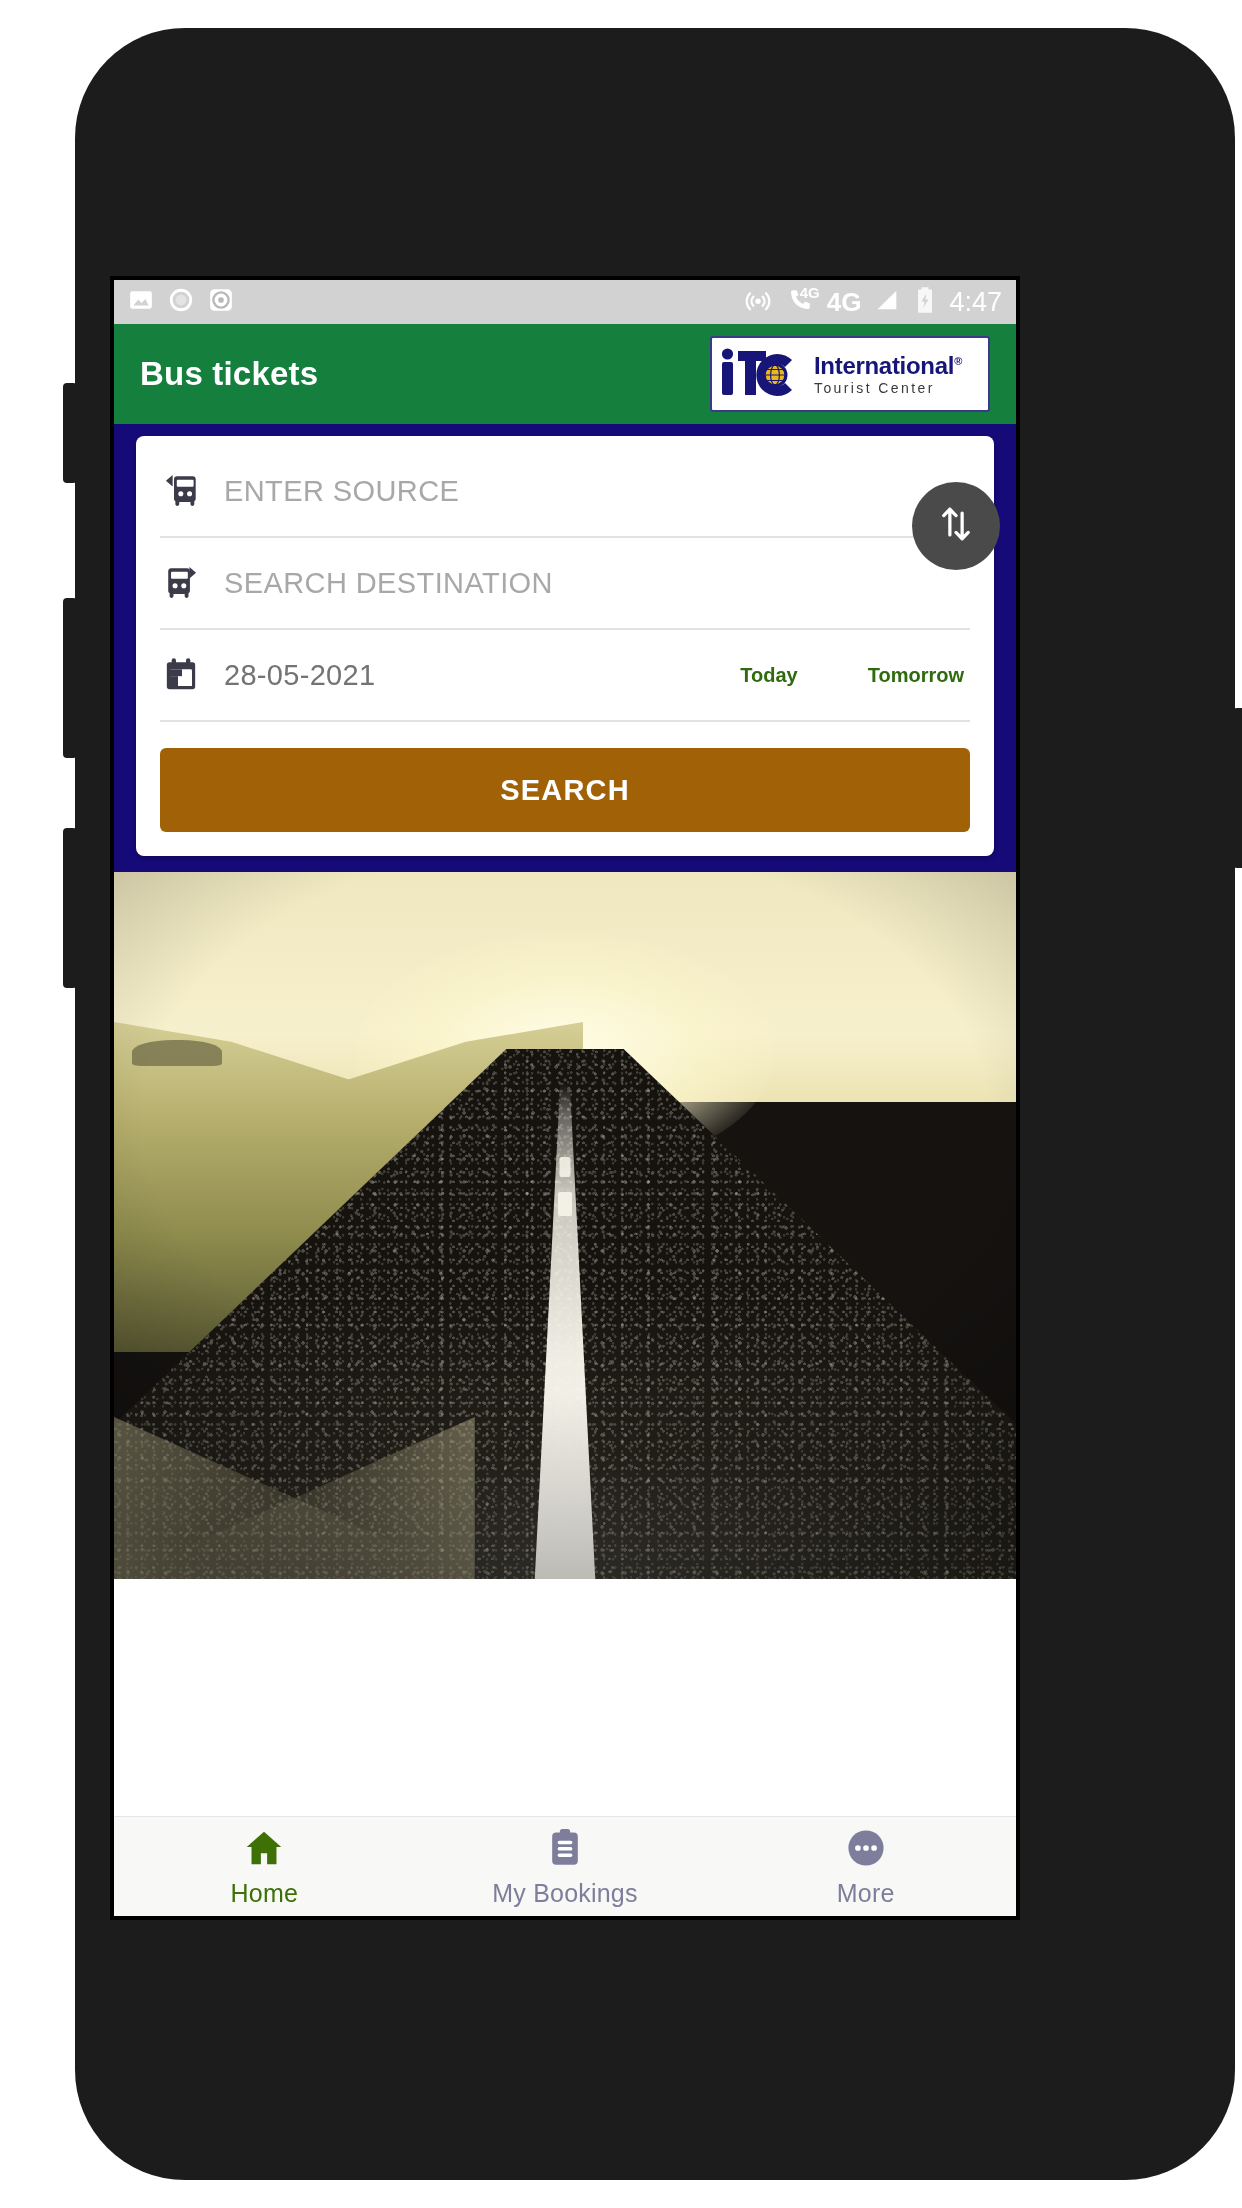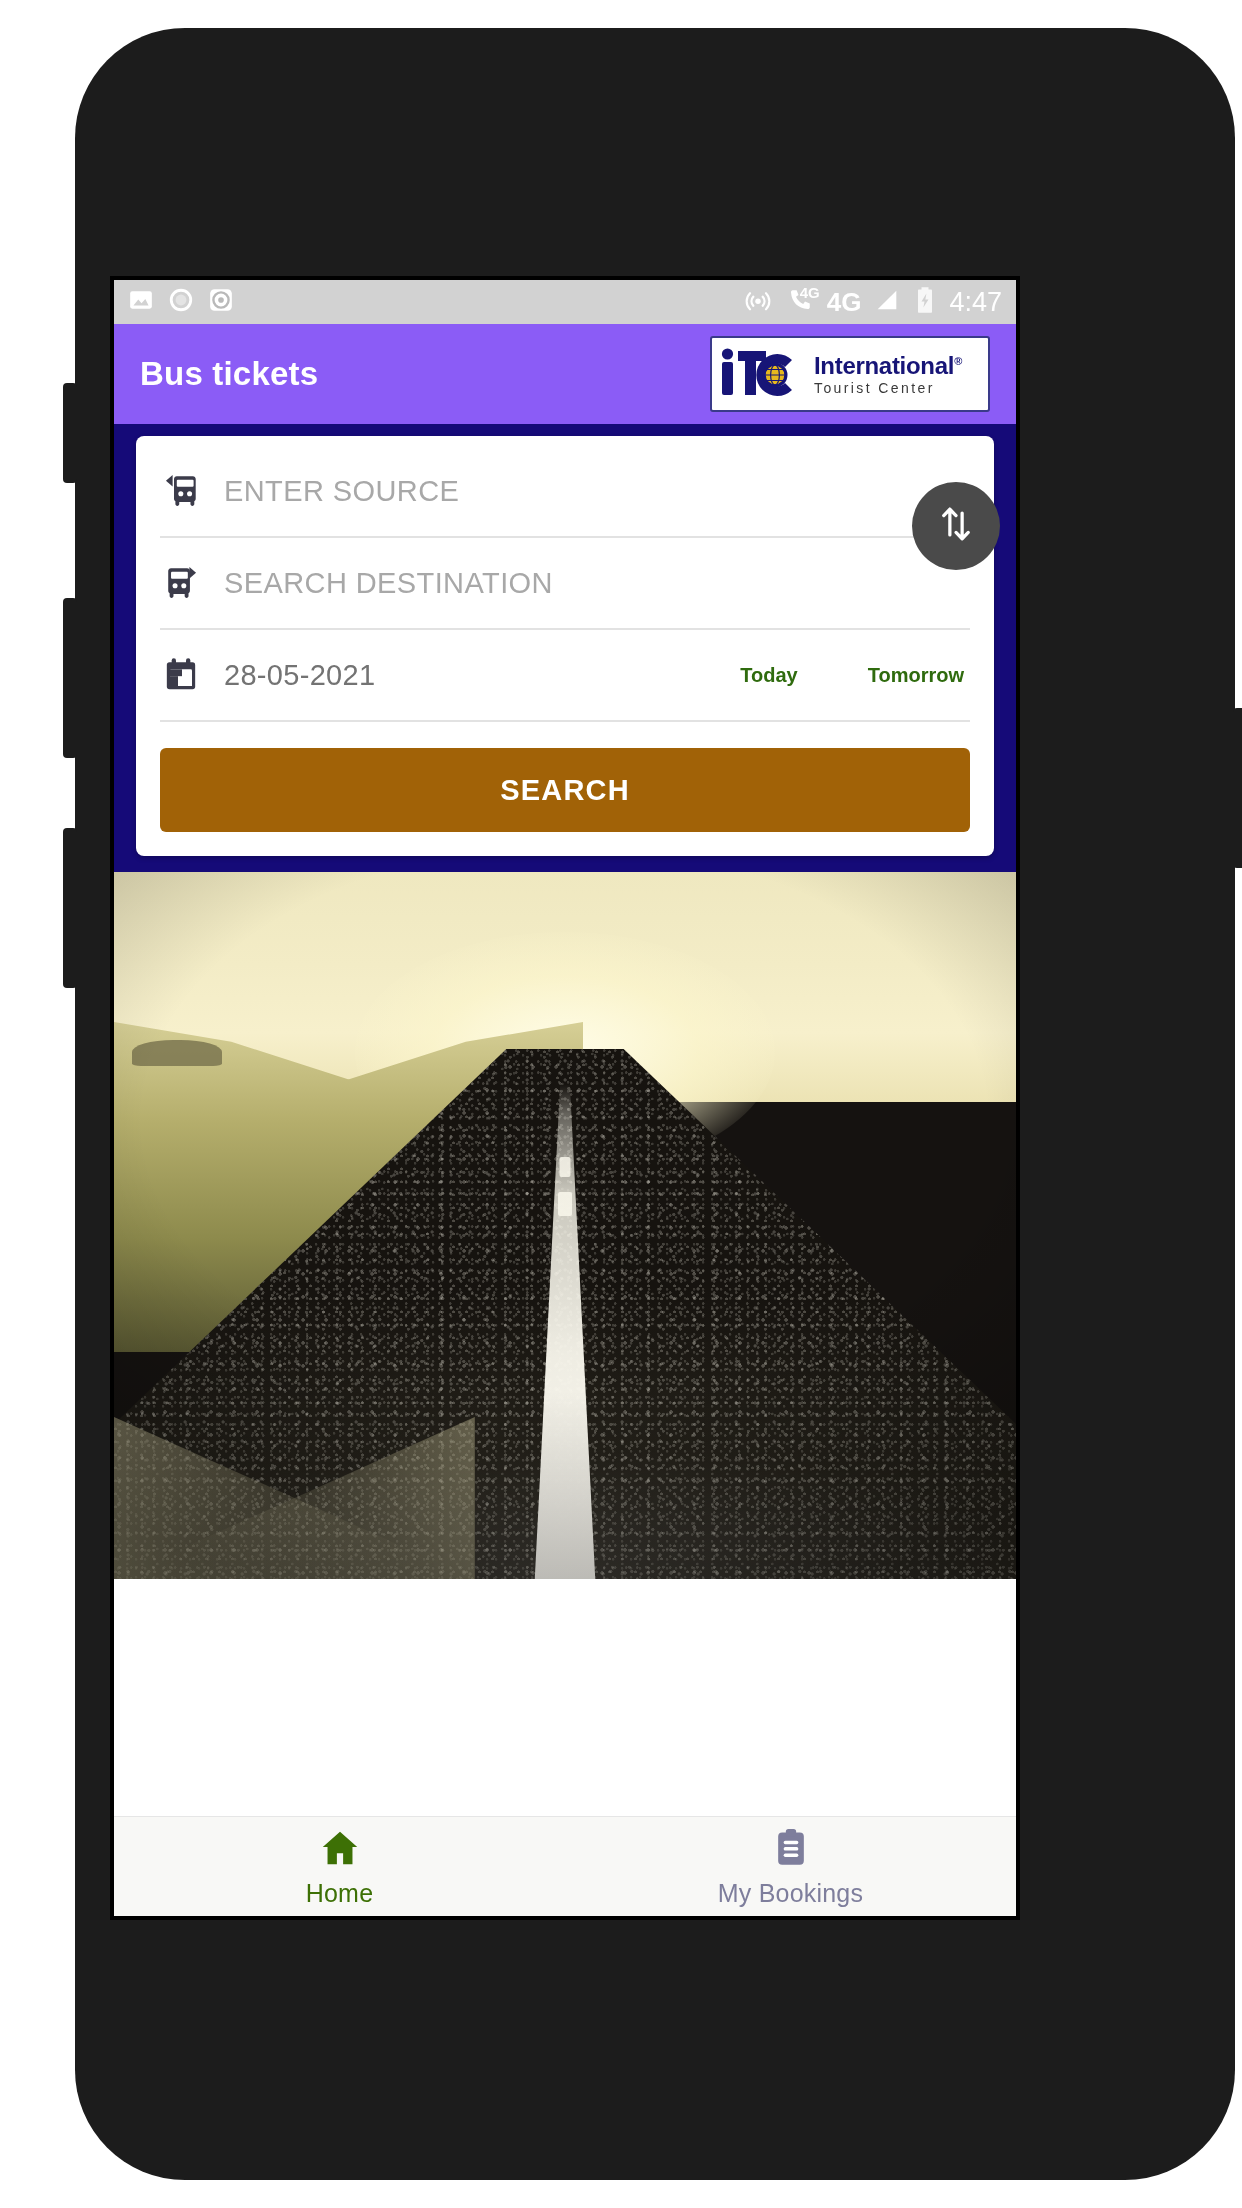--- a/index.html
+++ b/index.html
@@ -58,21 +58,21 @@
     color:#ffffff;
     font-size:27px;
     font-weight:400;
     letter-spacing:0px;
     line-height:1;
   }
 
   
   #app-bar {
     height:100px;
-    background:#8b5cf6;
+    background:#15803d;
     display:flex;
     align-items:center;
     padding:4px 26px;
     position:relative;
   }
   #app-title {
     color:#ffffff;
     font-size:33px;
     font-weight:bold;
     letter-spacing:0.2px;
@@ -476,17 +476,28 @@
             <rect x="5" y="3.6" width="14" height="17.6" rx="2.2" fill="#7e7e9c"></rect>
             <rect x="9.2" y="1.6" width="5.6" height="4" rx="1.4" fill="#7e7e9c"></rect>
             <rect x="8" y="8" width="8" height="1.9" rx=".9" fill="#ffffff"></rect>
             <rect x="8" y="11.5" width="8" height="1.9" rx=".9" fill="#ffffff"></rect>
             <rect x="8" y="15" width="8" height="1.9" rx=".9" fill="#ffffff"></rect>
           </svg>
         </span>
         <span class="nav-label">My Bookings</span>
       </div>
 
+      <div class="nav-item nav-inactive">
+        <span>
+          <svg width="44" height="44" viewBox="0 0 24 24">
+            <circle cx="12" cy="12" r="9.6" fill="#7e7e9c"></circle>
+            <circle cx="7.6" cy="12" r="1.55" fill="#ffffff"></circle>
+            <circle cx="12" cy="12" r="1.55" fill="#ffffff"></circle>
+            <circle cx="16.4" cy="12" r="1.55" fill="#ffffff"></circle>
+          </svg>
+        </span>
+        <span class="nav-label">More</span>
+      </div>
 
     </div>
 
   </div>
 </div>
 
 </body></html>

